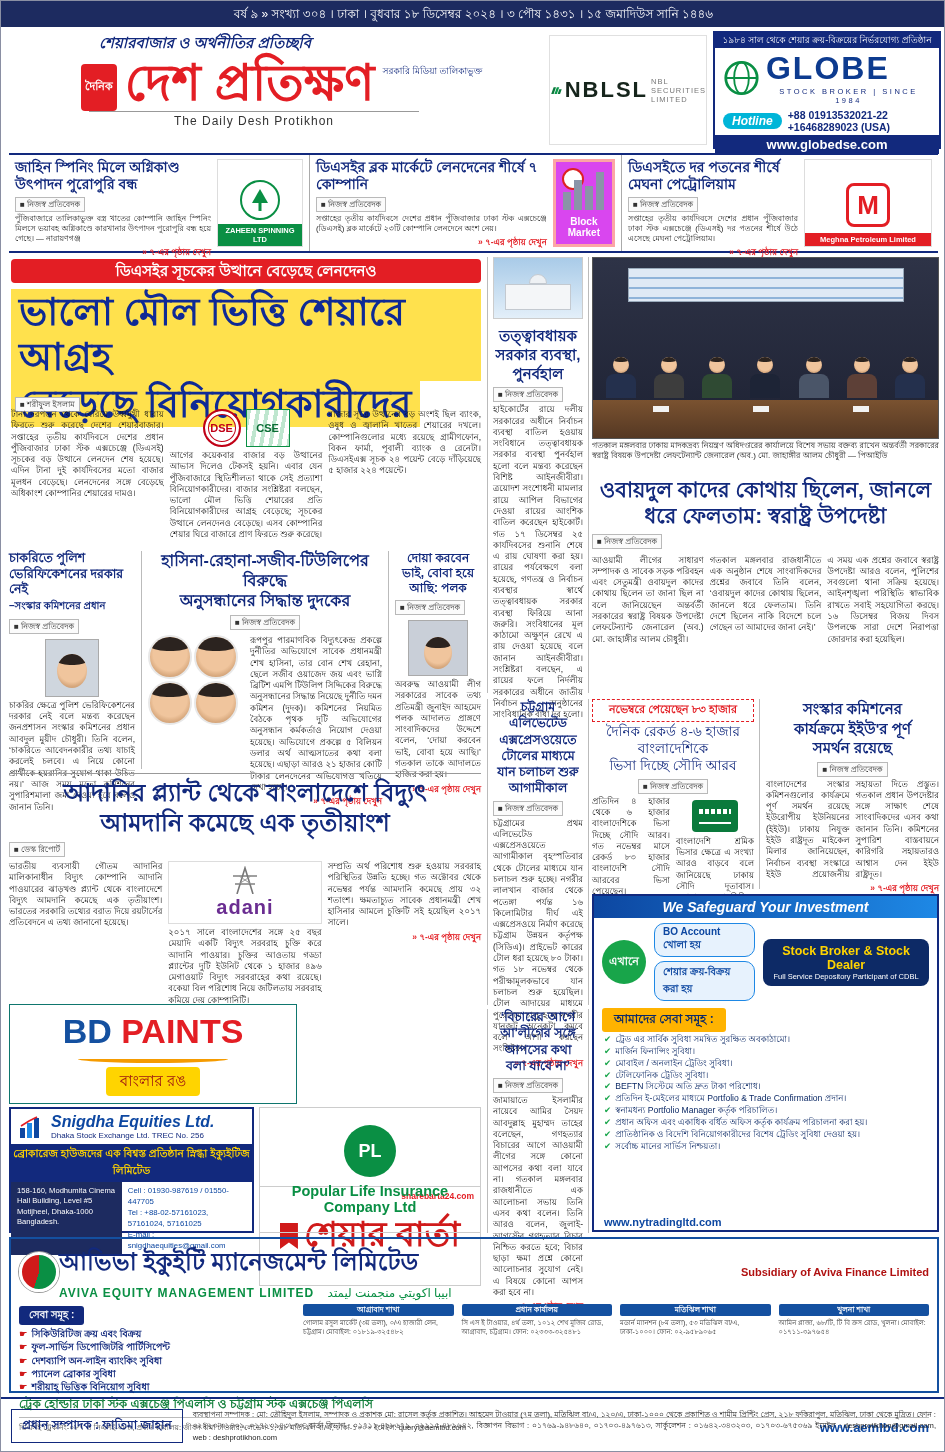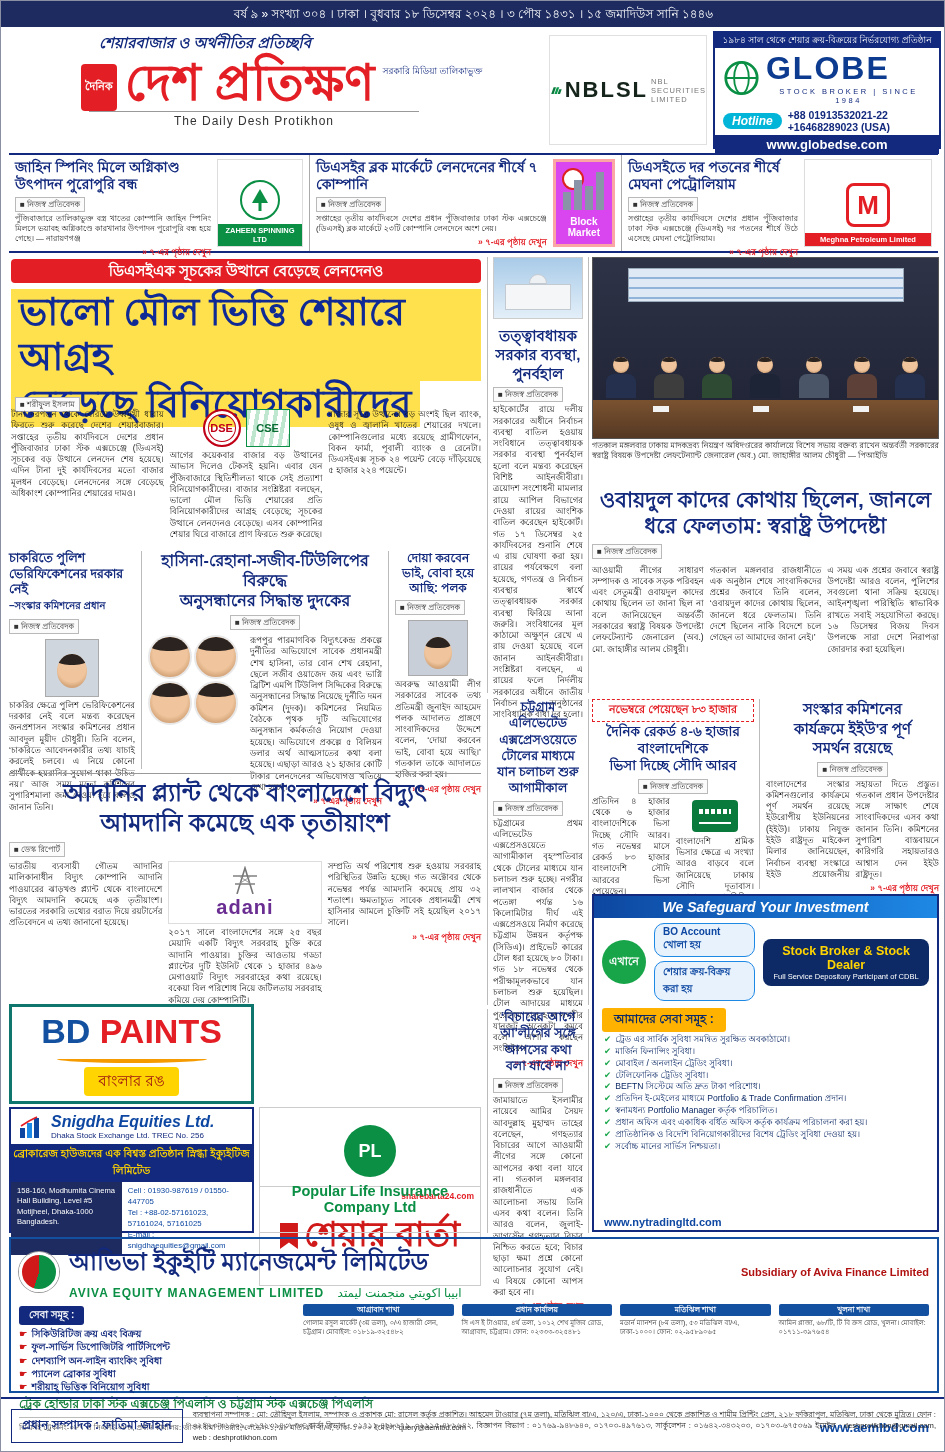--- a/index.html
+++ b/index.html
@@ -73,21 +73,21 @@
 .scene{left:591px;top:256px;width:347px;height:182px;background:linear-gradient(#2e3347,#1e2233);position:relative;overflow:hidden;border:1px solid #555}
 .scene .banner{position:absolute;left:10%;right:10%;top:10px;height:34px;background:#dfe9f5;background-image:repeating-linear-gradient(180deg,transparent 0 8px,#8fb3d9 8px 10px);border:1px solid #9ab}
 .scene .people{position:absolute;left:4px;right:4px;bottom:40px;display:flex;justify-content:space-around;align-items:flex-end}
 .person{display:flex;flex-direction:column;align-items:center}
 .person .face{width:16px;height:16px}
 .person .torso{width:30px;height:24px;border-radius:8px 8px 0 0;margin-top:1px}
 .scene .table{position:absolute;left:0;right:0;bottom:0;height:38px;background:linear-gradient(#7a5230,#553823)}
 .scene .paper{position:absolute;bottom:26px;width:16px;height:6px;background:#f2f2f2}
 .caption{left:591px;top:440px;width:347px;font-size:8px;line-height:1.3;color:#222;text-align:justify}
 
-.obaidul{left:591px;top:486px;width:347px;height:222px}
+.obaidul{left:591px;top:476px;width:347px;height:222px}
 .ob-head{color:#12297d;font-weight:bold;font-size:21px;line-height:1.25;text-align:center}
 
 .police{left:8px;top:550px;width:126px;height:218px}
 .p-head{color:#12297d;font-weight:bold;font-size:12.5px;line-height:1.25}
 .p-sub{color:#12297d;font-weight:bold;font-size:10px}
 .p-photo{width:54px;height:58px;background:#cfd6de;border:1px solid #aaa;margin:3px auto;display:flex;align-items:flex-end;justify-content:center}
 .p-photo .face{width:30px;height:34px;margin-bottom:8px}
 
 .hasina{left:140px;top:550px;width:248px;height:218px;border-left:1px solid #bbb;border-right:1px solid #bbb;padding:0 6px}
 .h-head{color:#12297d;font-weight:bold;font-size:16px;text-align:center;line-height:1.25}
@@ -103,21 +103,21 @@
 .adani{left:8px;top:772px;width:472px;height:228px;border-top:1px solid #999;padding-top:4px}
 .ad-head{color:#12297d;font-weight:bold;font-size:24px;text-align:center;line-height:1.25}
 .adani-logo{border:1px solid #ddd;padding:4px;display:flex;flex-direction:column;align-items:center;gap:2px;margin-bottom:3px}
 .adani-word{color:#6a2d91;font-weight:900;font-size:20px;letter-spacing:1px}
 
 .colstory{border-left:1px solid #bbb;border-right:1px solid #bbb;padding:0 5px}
 .cs-head{color:#12297d;font-weight:bold;font-size:12.5px;line-height:1.3;text-align:center}
 
 .saudi{left:591px;top:698px;width:168px;height:190px;border-right:1px solid #bbb;padding-right:5px}
 .sa-kick{border:1px dashed #e31e24;color:#e31e24;font-weight:bold;font-size:11px;text-align:center;padding:1px}
-.sa-head{color:#12297d;font-weight:bold;font-size:13.5px;text-align:center;line-height:1.25;margin-top:2px}
+.sa-head{color:#12297d;font-weight:normal;font-size:13.5px;text-align:center;line-height:1.25;margin-top:2px}
 .flagbox{width:46px;height:32px;background:#0a7a3c;border-radius:4px;position:relative;flex:none;margin:4px auto}
 .flagbox::before{content:"";position:absolute;left:7px;right:7px;top:9px;height:5px;background:repeating-linear-gradient(90deg,#fff 0 4px,transparent 4px 6px)}
 .flagbox::after{content:"";position:absolute;left:7px;right:7px;bottom:8px;height:2px;background:#fff}
 
 .eu{left:765px;top:698px;width:173px;height:190px}
 .eu-head{color:#12297d;font-weight:bold;font-size:15px;text-align:center;line-height:1.3}
 .twocol{column-count:2;column-gap:6px}
 
 .ny{left:591px;top:893px;width:347px;height:338px;border:2px solid #12297d;background:#fff;display:flex;flex-direction:column}
 .ny-top{display:flex;height:78px}
@@ -133,21 +133,21 @@
 .offer{border:1px solid #1e88e5;background:#e7f2fd;color:#0d47a1;font-weight:bold;font-size:10px;border-radius:10px;padding:2px 8px}
 .ny-dealer{margin-left:auto;background:#0d2a66;border-radius:8px;padding:5px 10px;text-align:center}
 .ny-dealer b{color:#ffd400;font-size:12.5px;display:block}
 .ny-dealer span{color:#fff;font-size:7.5px;display:block}
 .ny-st{background:#ffb300;color:#0d2a66;font-weight:bold;display:inline-block;align-self:flex-start;padding:2px 12px;border-radius:3px;margin:2px 8px;font-size:12px}
 .ny-list{list-style:none;padding:0 10px;font-size:8.6px;color:#0d2a66}
 .ny-list li{display:flex;gap:4px;line-height:1.38}
 .chk{color:#18a54a;font-weight:bold}
 .ny-web{color:#0d47a1;font-weight:bold;font-size:11px;padding:2px 10px;margin-top:auto}
 
-.bdp{left:8px;top:1003px;width:245px;height:100px;border:3px solid #0f766e;display:flex;flex-direction:column;align-items:center;justify-content:center;gap:4px}
+.bdp{left:8px;top:1003px;width:288px;height:100px;border:1px solid #0f766e;display:flex;flex-direction:column;align-items:center;justify-content:center;gap:4px}
 .bdp-row{font-size:34px;font-weight:900}
 .bdp-bd{color:#1450a0}.bdp-p{color:#e31e24}
 .bdp-swoosh{width:150px;height:8px;border-bottom:4px solid #f59b00;border-radius:0 0 60% 60%}
 .bdp-tag{background:#ffd400;color:#9b1313;font-weight:normal;font-size:15px;padding:2px 14px;border-radius:4px}
 
 .sb{left:258px;top:1003px;width:222px;height:100px;border:1px solid #ccc;position:relative;display:flex;align-items:center;justify-content:center;gap:6px}
 .sb-site{position:absolute;right:6px;top:4px;color:#e31e24;font-size:8.5px;font-weight:bold}
 .sb-brand{color:#d01a1a;font-weight:900;font-size:34px}
 .sb-flag{width:18px;height:26px;background:#d01a1a;clip-path:polygon(0 0,100% 0,100% 100%,50% 75%,0 100%)}
 
@@ -158,21 +158,21 @@
 .sn-band{background:#12297d;color:#ffd400;font-weight:bold;font-size:10.5px;text-align:center;padding:2px}
 .sn-bot{flex:1;display:flex}
 .sn-addr{width:46%;background:#1d2b60;color:#fff;font-size:7.6px;padding:4px 6px;line-height:1.35}
 .sn-contact{flex:1;color:#0d47a1;font-size:7.8px;padding:4px 6px;line-height:1.4}
 
 .pop{left:258px;top:1106px;width:222px;height:126px;border:1px solid #ccc;display:flex;flex-direction:column;align-items:center;justify-content:center;gap:6px}
 .pop-logo{width:52px;height:52px;border-radius:50%;background:#0a8f44;color:#fff;display:flex;align-items:center;justify-content:center;font-weight:900;font-size:18px}
 .pop-name{color:#0a8f44;font-weight:bold;font-size:14.5px;text-align:center}
 
 .aviva{left:8px;top:1236px;width:930px;height:156px;border:2px solid #1450a0;display:flex;flex-direction:column;padding:4px 8px}
-.av-head{display:flex;align-items:center;gap:10px}
+.av-head{display:flex;align-items:center;}
 .av-logo{width:40px;height:40px;border-radius:50%;background:conic-gradient(#0a8f44 0 55%,#d01a1a 55% 100%);border:3px solid #fff;box-shadow:0 0 0 1px #999;flex:none}
 .av-bn{color:#12297d;font-weight:900;font-size:24px}
 .av-en{color:#0a8f44;font-weight:bold;font-size:12px;letter-spacing:1px}
 .av-ar{color:#0a8f44;font-size:12px}
 .av-subsid{color:#b01111;font-weight:bold;font-size:11px}
 .av-mid{display:flex;gap:14px;margin-top:3px;flex:1}
 .av-serv{width:270px}
 .av-servlabel{background:#12297d;color:#fff;font-weight:bold;font-size:10px;display:inline-block;padding:1px 10px;border-radius:3px}
 .av-serv ul{list-style:none;font-size:9.5px;color:#12297d;font-weight:bold;margin-top:2px}
 .av-serv li{display:flex;gap:4px;line-height:1.4}
@@ -287,21 +287,21 @@
         <div class="t-body">সপ্তাহের তৃতীয় কার্যদিবসে দেশের প্রধান পুঁজিবাজার ঢাকা স্টক এক্সচেঞ্জে (ডিএসই) দর পতনের শীর্ষে উঠে এসেছে মেঘনা পেট্রোলিয়াম।</div>
         <div class="seepage">» ৭-এর পৃষ্ঠায় দেখুন</div>
       </div>
       <div class="t-ad meghna">
         <div class="m-box">M</div>
         <div class="meg-bar">Meghna Petroleum Limited</div>
       </div>
     </div>
   </div>
 
-  <div class="blk kicker">ডিএসইএক সূচকের উত্থানে বেড়েছে লেনদেনও</div>
+  <div class="blk kicker">ডিএসইর সূচকের উত্থানে বেড়েছে লেনদেনও</div>
   <div class="blk main-head">
     <span>ভালো মৌল ভিত্তি শেয়ারে আগ্রহ</span><br>
     <span>বেড়েছে বিনিয়োগকারীদের</span>
   </div>
   <div class="blk main-byline">
     <span class="byline">■ শরীফুল ইসলাম</span>
   </div>
   <div class="blk main-body">
     <div class="cols">
       <div class="body-txt">টানা দরপতন থেকে বেরিয়ে উর্ধ্বমুখী ধারায় ফিরতে শুরু করেছে দেশের শেয়ারবাজার। সপ্তাহের তৃতীয় কার্যদিবসে দেশের প্রধান পুঁজিবাজার ঢাকা স্টক এক্সচেঞ্জে (ডিএসই) সূচকের বড় উত্থানে লেনদেন শেষ হয়েছে। এদিন টানা দুই কার্যদিবসের মতো বাজার মূলধন বেড়েছে। লেনদেনের সঙ্গে বেড়েছে অধিকাংশ কোম্পানির শেয়ারের দামও।</div>

